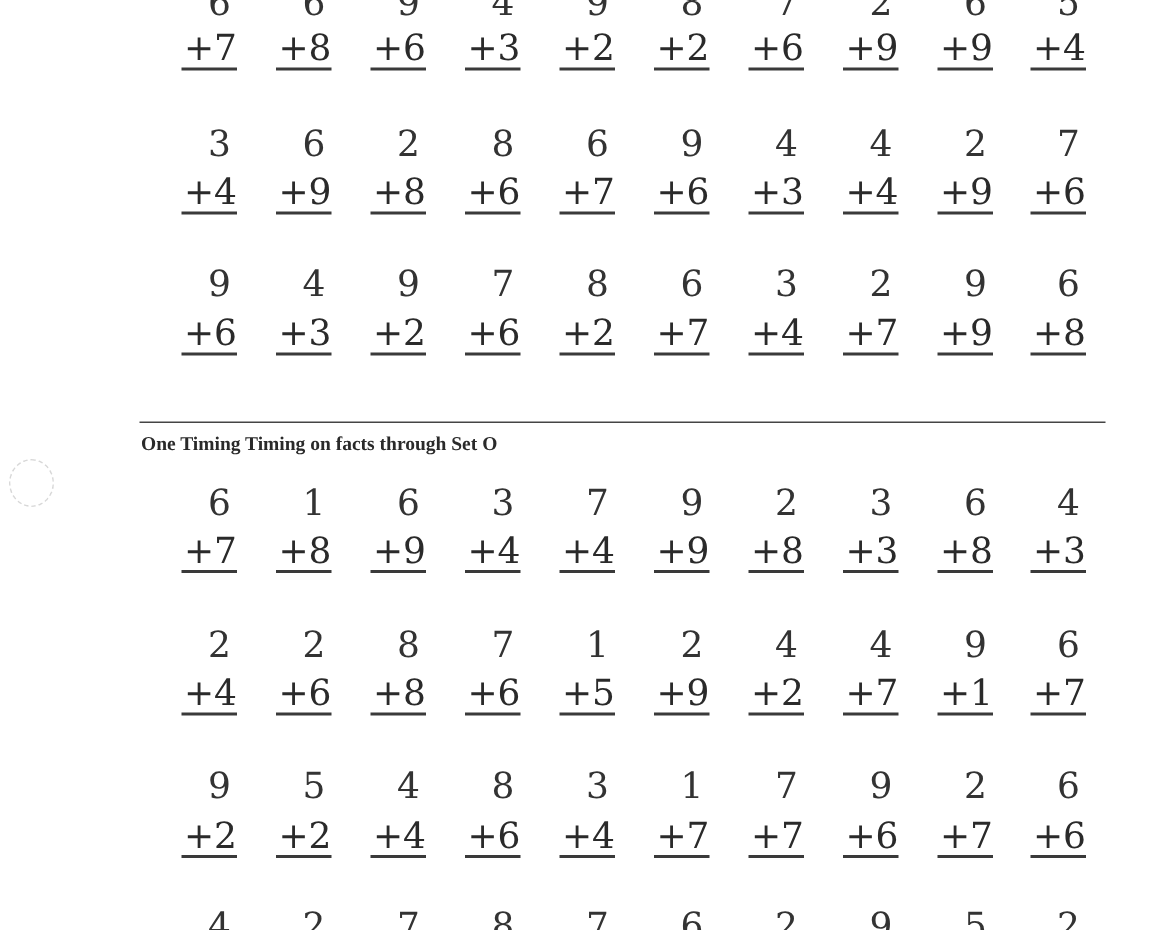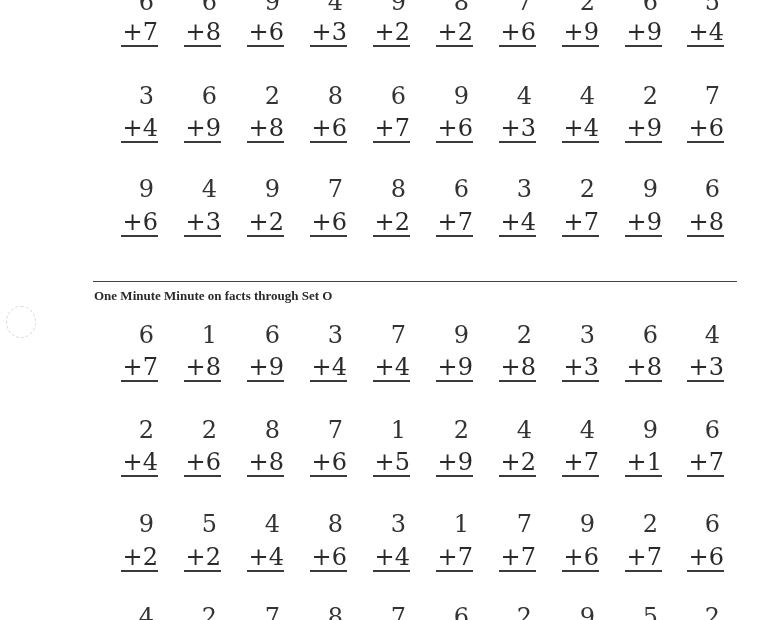--- a/index.html
+++ b/index.html
@@ -30,21 +30,21 @@
   .punch-hole {
     position:absolute; left:6px; top:306px; width:28px; height:30px;
     border-radius:50%; border:1px dashed #cfcfcf; opacity:.8;
   }
 </style>
 </head>
 <body>
 
 <div id="page"></div>
 <div class="divider"></div>
-<div class="section-title">One Minute Minute on facts through Set O</div>
+<div class="section-title">One Timing Timing on facts through Set O</div>
 <div class="punch-hole"></div>
 
 <div class="problem" style="left: 108px; top: 0px;">
     <span class="top" style="top: -10px;">6</span>
     <span class="addend" style="top: 20px;">+7</span>
   </div>
 <div class="problem" style="left: 171px; top: 0px;">
     <span class="top" style="top: -10px;">6</span>
     <span class="addend" style="top: 20px;">+8</span>
   </div>

